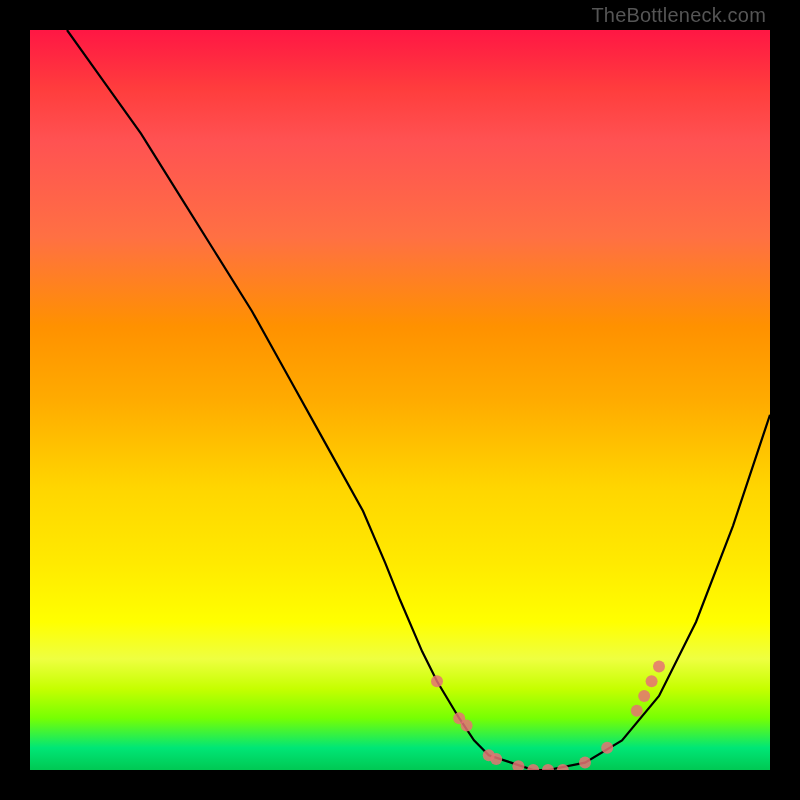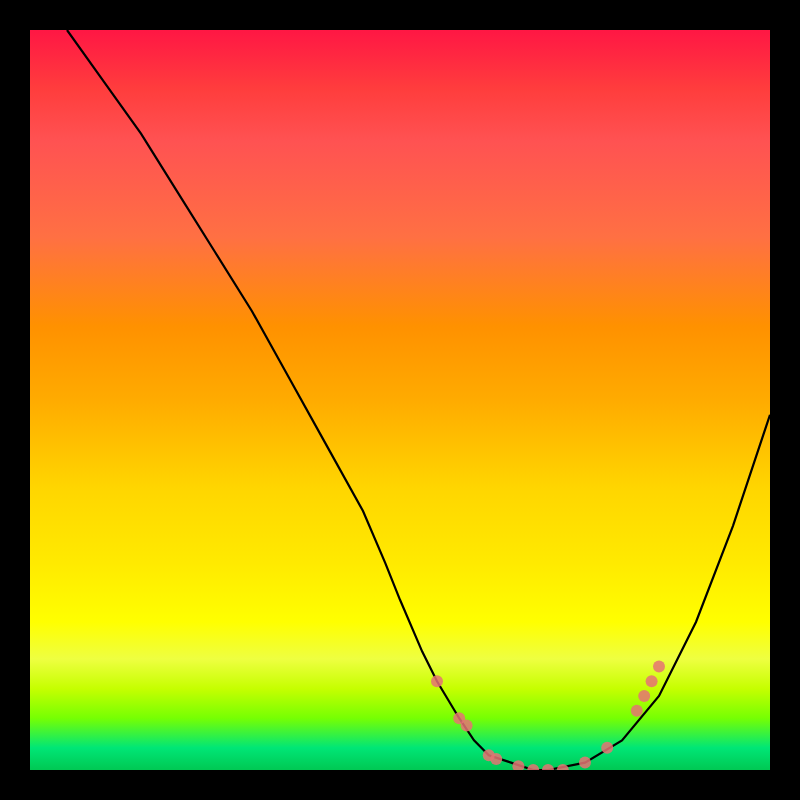--- a/index.html
+++ b/index.html
@@ -57,20 +57,21 @@
     height: 740px;
     z-index: 5;
   }
 </style>
 </head>
 <body>
 
 <div class="outer">
   <div class="plot-area"></div>
 
+  <div class="watermark">TheBottleneck.com</div>
 
   <svg class="curve" viewBox="0 0 740 740">
     <path id="curve-path" fill="none" stroke="#000" stroke-width="2.2" d="M37.0 0.0 L74.0 51.8 L111.0 103.6 L148.0 162.8 L185.0 222.0 L222.0 281.2 L259.0 347.8 L296.0 414.4 L333.0 481.0 L355.2 532.8 L370.0 569.8 L392.2 621.6 L407.0 651.2 L429.2 688.2 L444.0 710.4 L458.8 725.2 L481.0 732.6 L503.2 740.0 L518.0 740.0 L555.0 732.6 L592.0 710.4 L629.0 666.0 L666.0 592.0 L703.0 495.8 L740.0 384.8"></path>
     <g id="markers">
         <circle cx="407.0" cy="651.2" r="6" fill="#e57373" fill-opacity="0.85"></circle>
         <circle cx="429.2" cy="688.2" r="6" fill="#e57373" fill-opacity="0.85"></circle>
         <circle cx="436.6" cy="695.6" r="6" fill="#e57373" fill-opacity="0.85"></circle>
         <circle cx="458.8" cy="725.2" r="6" fill="#e57373" fill-opacity="0.85"></circle>
         <circle cx="466.2" cy="728.9" r="6" fill="#e57373" fill-opacity="0.85"></circle>
         <circle cx="488.4" cy="736.3" r="6" fill="#e57373" fill-opacity="0.85"></circle>

